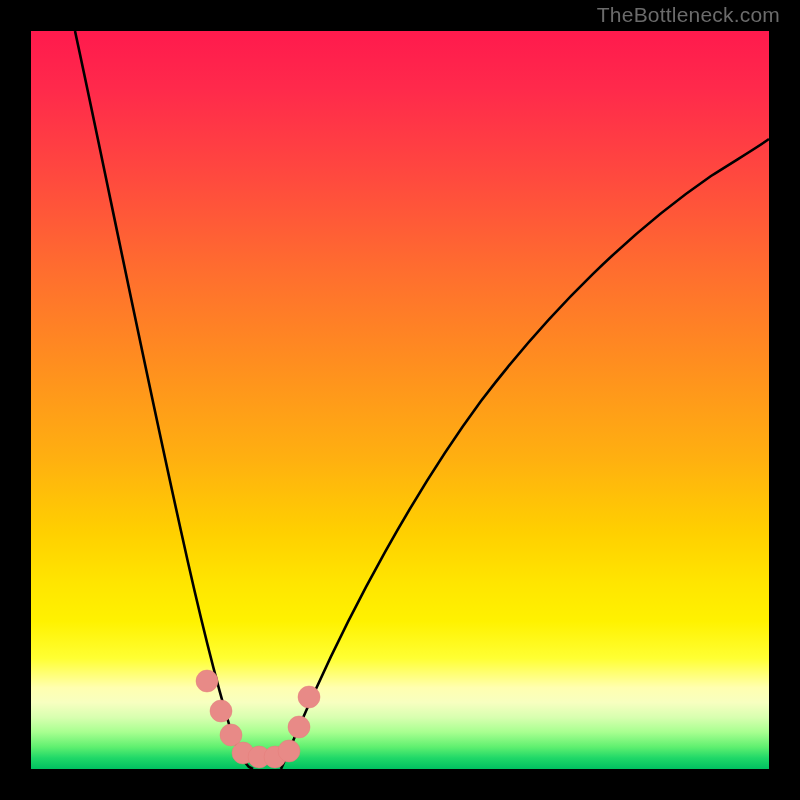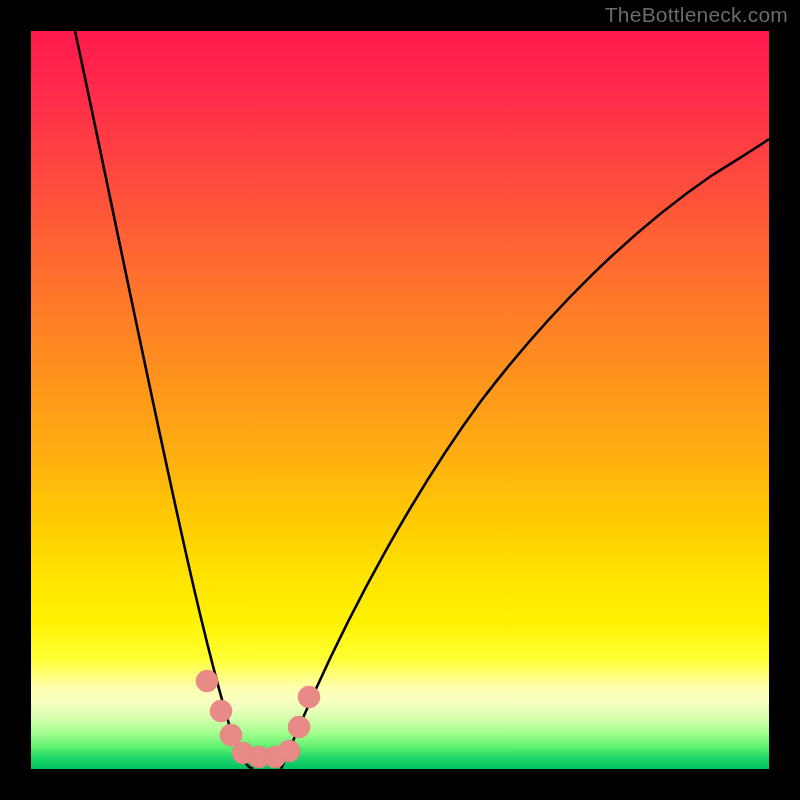--- a/index.html
+++ b/index.html
@@ -33,21 +33,21 @@
       #d8ffb0 93%,
       #a8ff90 95%,
       #60f070 97%,
       #20d868 98.5%,
       #00c060 100%
     );
   }
   .watermark {
     position: absolute;
     top: 3px;
-    right: 12px;
+    right: 20px;
     color: #6b6b6b;
     font-size: 21px;
     font-weight: 400;
     letter-spacing: 0.2px;
     z-index: 10;
   }
   svg.curves {
     position: absolute;
     left: 0;
     top: 0;

